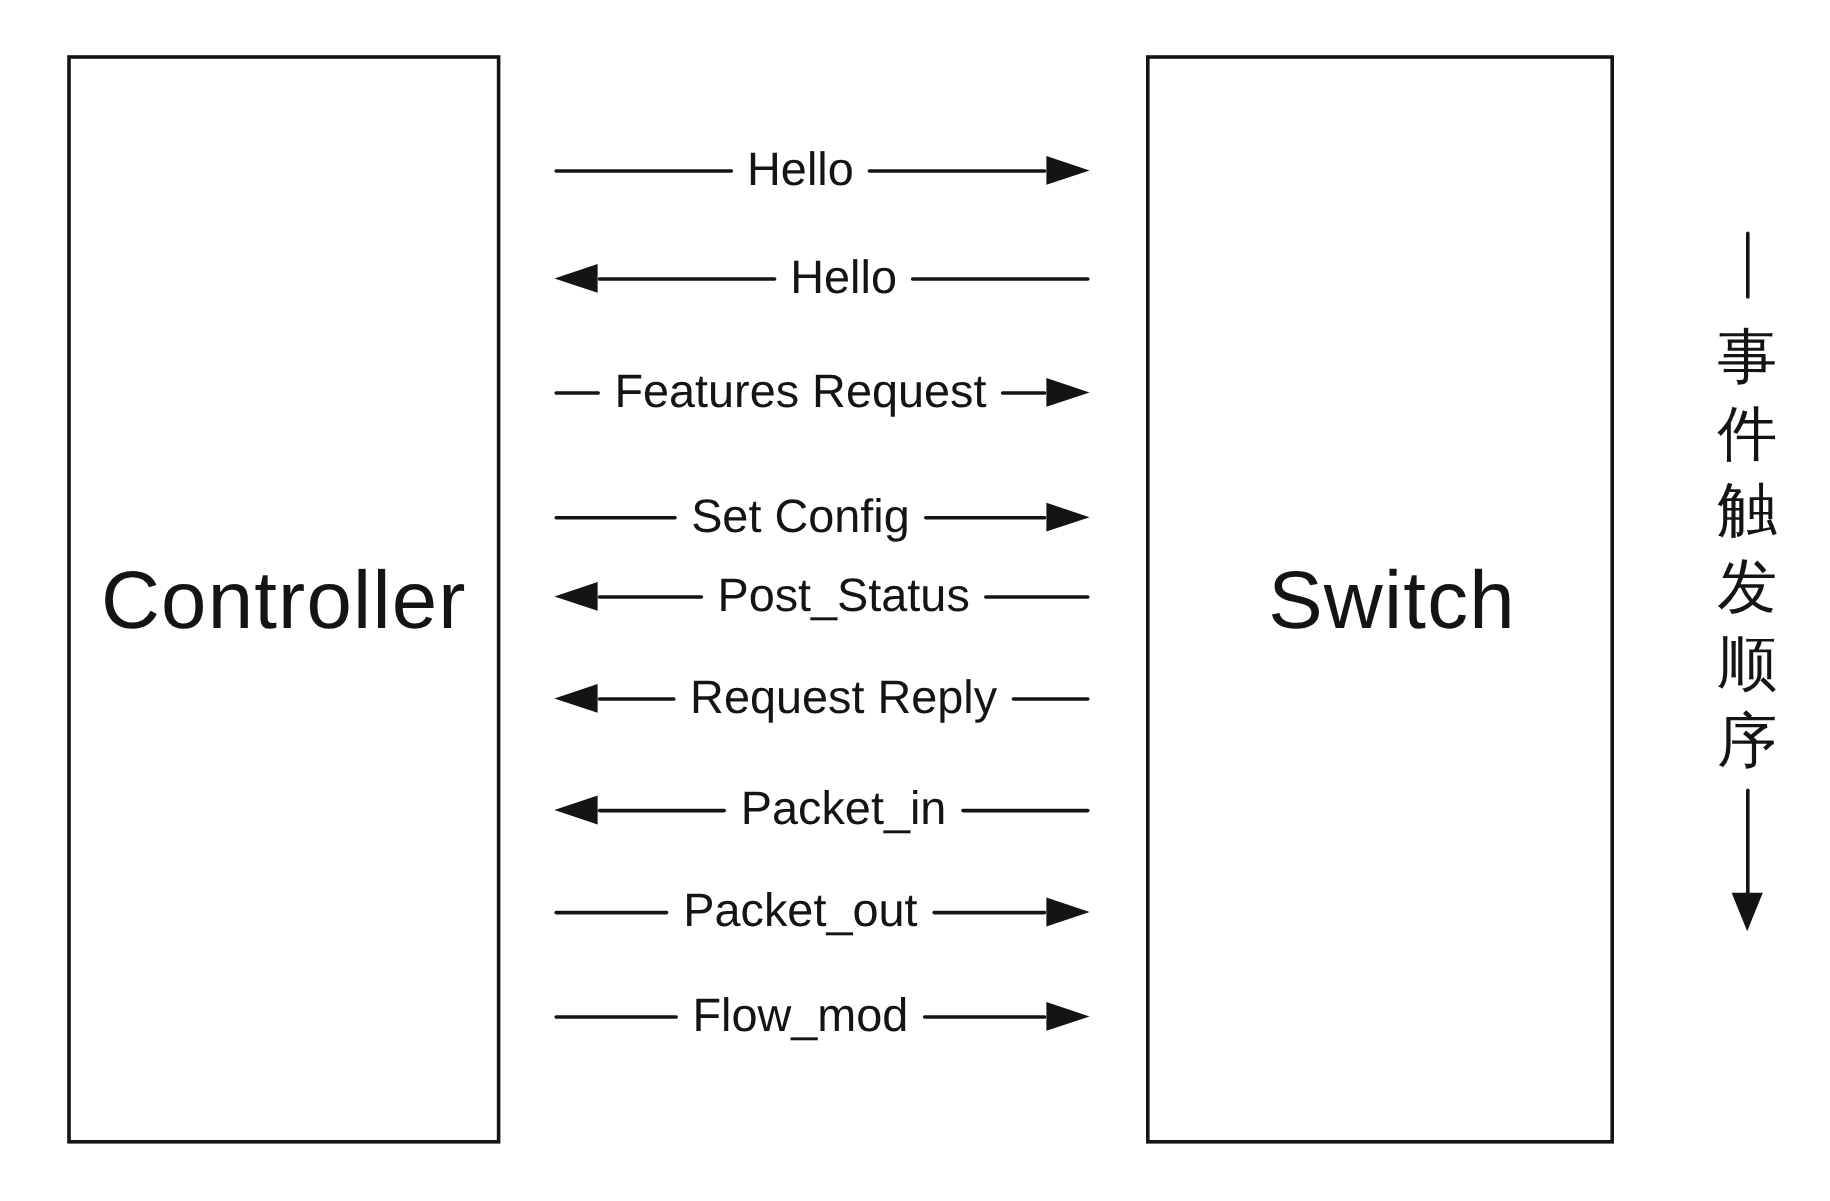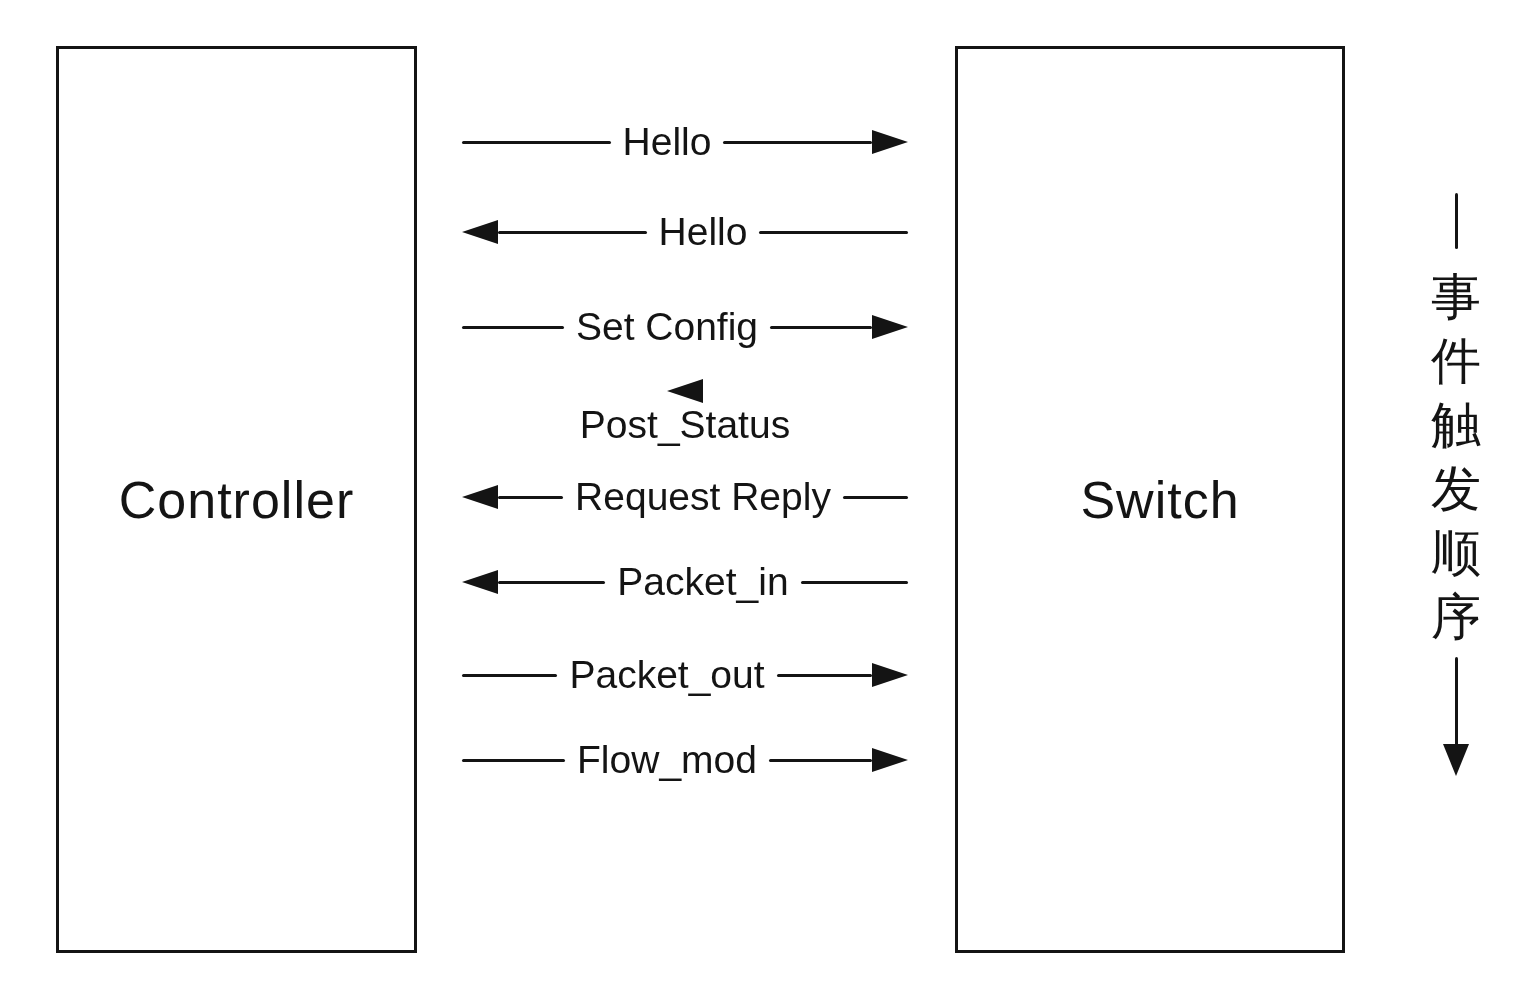--- a/index.html
+++ b/index.html
@@ -12,31 +12,31 @@
     overflow:hidden;
   }
   .box{
     position:absolute;
     border:3px solid #141414;
     background:#ffffff;
     display:flex;align-items:center;justify-content:center;
   }
   #controller-box{left:56px;top:46px;width:355px;height:901px;}
   #switch-box{left:955px;top:46px;width:364px;height:901px;padding-left:20px;}
-  .box-label{font-size:52px;letter-spacing:1px;white-space:nowrap;}
+  .box-label{font-size:68px;letter-spacing:1px;white-space:nowrap;}
 
   #messages{position:absolute;left:462px;top:0;width:446px;height:760px;}
   .msg-row{
     position:absolute;left:0;right:0;height:64px;
     display:flex;align-items:center;
   }
   .msg-row:nth-of-type(1){top:110px;}
   .msg-row:nth-of-type(2){top:200px;}
   .msg-row:nth-of-type(3){top:295px;}
-  .msg-row:nth-of-type(4){top:379px;flex-direction:column;}
+  .msg-row:nth-of-type(4){top:399px;}
   .msg-row:nth-of-type(5){top:465px;}
   .msg-row:nth-of-type(6){top:550px;}
   .msg-row:nth-of-type(7){top:643px;}
   .msg-row:nth-of-type(8){top:728px;}
   .msg-row:nth-of-type(9){top:815px;justify-content:flex-end;}
 
   .line{flex:1 1 0;height:3px;background:#141414;min-width:10px;border-radius:2px;}
   .msg-label{padding:0 12px;font-size:39px;white-space:nowrap;}
   .arrowhead{width:0;height:0;flex:0 0 auto;}
   .arrowhead.right{border-top:12px solid transparent;border-bottom:12px solid transparent;border-left:36px solid #141414;}
@@ -73,20 +73,27 @@
     <span class="msg-label">Hello</span>
     <span class="line"></span>
     <span class="arrowhead right"></span>
   </div>
       <div class="msg-row dir-left">
     <span class="arrowhead left"></span>
     <span class="line"></span>
     <span class="msg-label">Hello</span>
     <span class="line"></span>
 
+  </div>
+      <div class="msg-row dir-right">
+
+    <span class="line"></span>
+    <span class="msg-label">Features Request</span>
+    <span class="line"></span>
+    <span class="arrowhead right"></span>
   </div>
       <div class="msg-row dir-right">
 
     <span class="line"></span>
     <span class="msg-label">Set Config</span>
     <span class="line"></span>
     <span class="arrowhead right"></span>
   </div>
       <div class="msg-row dir-left">
     <span class="arrowhead left"></span>

